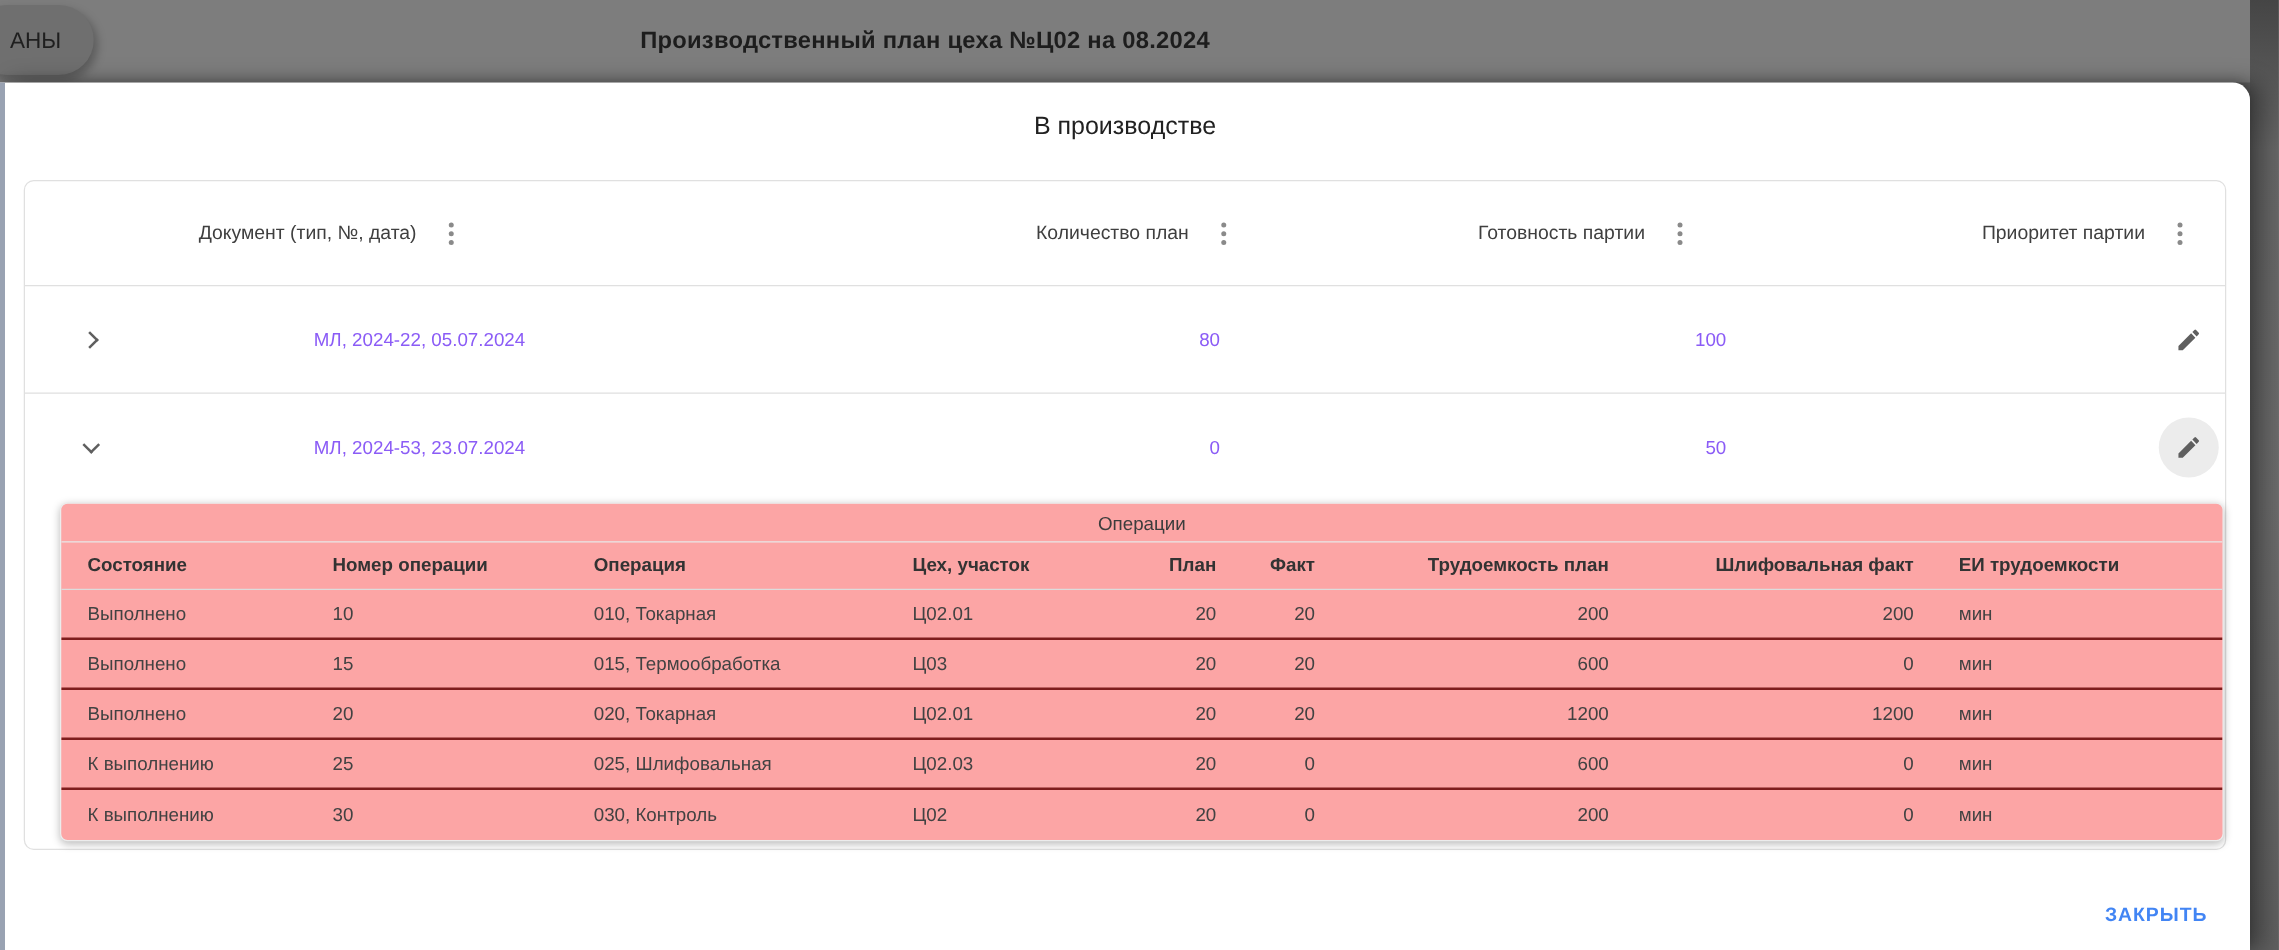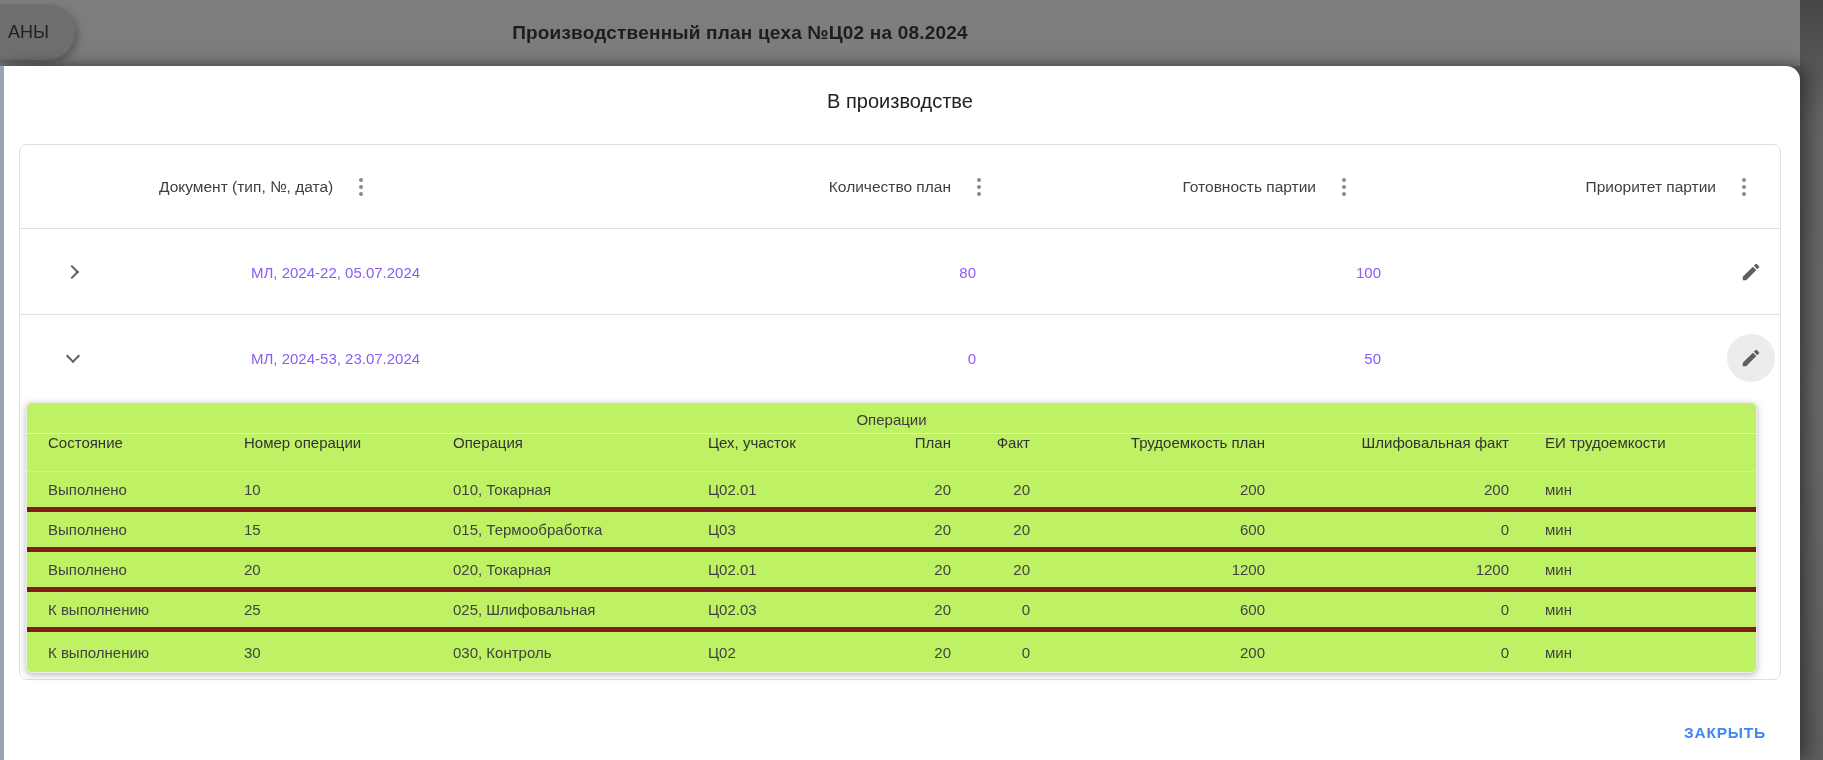--- a/index.html
+++ b/index.html
@@ -47,29 +47,29 @@
               align-items:center; justify-content:center; cursor:pointer; }
   .chev { width:10px; height:10px; border-right:2px solid #5f5f5f; border-bottom:2px solid #5f5f5f; }
   .chev.right { transform:rotate(-45deg); margin-left:-3px; }
   .chev.down  { transform:rotate(45deg); margin-top:-4px; }
 
   .pencil-btn { position:absolute; right:5px; top:19px; width:48px; height:48px; border-radius:50%;
                 display:flex; align-items:center; justify-content:center; cursor:pointer; }
   .pencil-btn.hover { background:#ececec; }
 
   
-  .ops-card { position:absolute; left:6px; top:257px; width:1731px; height:271px; background:#bef264;
+  .ops-card { position:absolute; left:28px; top:257px; width:1731px; height:271px; background:#fca5a5;
               border-radius:6px; border:1px solid #ececec;
               box-shadow:0 2px 7px rgba(0,0,0,.28); overflow:hidden; }
   .ops-title { height:31px; line-height:33px; text-align:center; font-size:15px; color:#3c3c3c;
                border-bottom:1px solid #e8e8e8; }
-  .ops-header { height:38px; display:flex; font-size:15px; font-weight:400;
+  .ops-header { height:38px; display:flex; align-items:center; font-size:15px; font-weight:700;
                 color:#333; border-bottom:1px solid #dcdcdc; }
   .ops-row { height:40px; display:flex; align-items:center; font-size:15px; color:#424242;
-             border-bottom:5px solid #7f1d1d; }
+             border-bottom:2px solid #7f1d1d; }
   .ops-row:last-child { border-bottom:none; }
   .c-state { padding-left:21px; width:217px; }
   .c-num  { width:209px; }
   .c-op   { width:255px; }
   .c-ws   { width:149px; }
   .c-plan { width:94px;  text-align:right; }
   .c-fact { width:79px;  text-align:right; }
   .c-lplan{ width:235px; text-align:right; }
   .c-lfact{ width:244px; text-align:right; }
   .c-unit { padding-left:36px; flex:1; }

